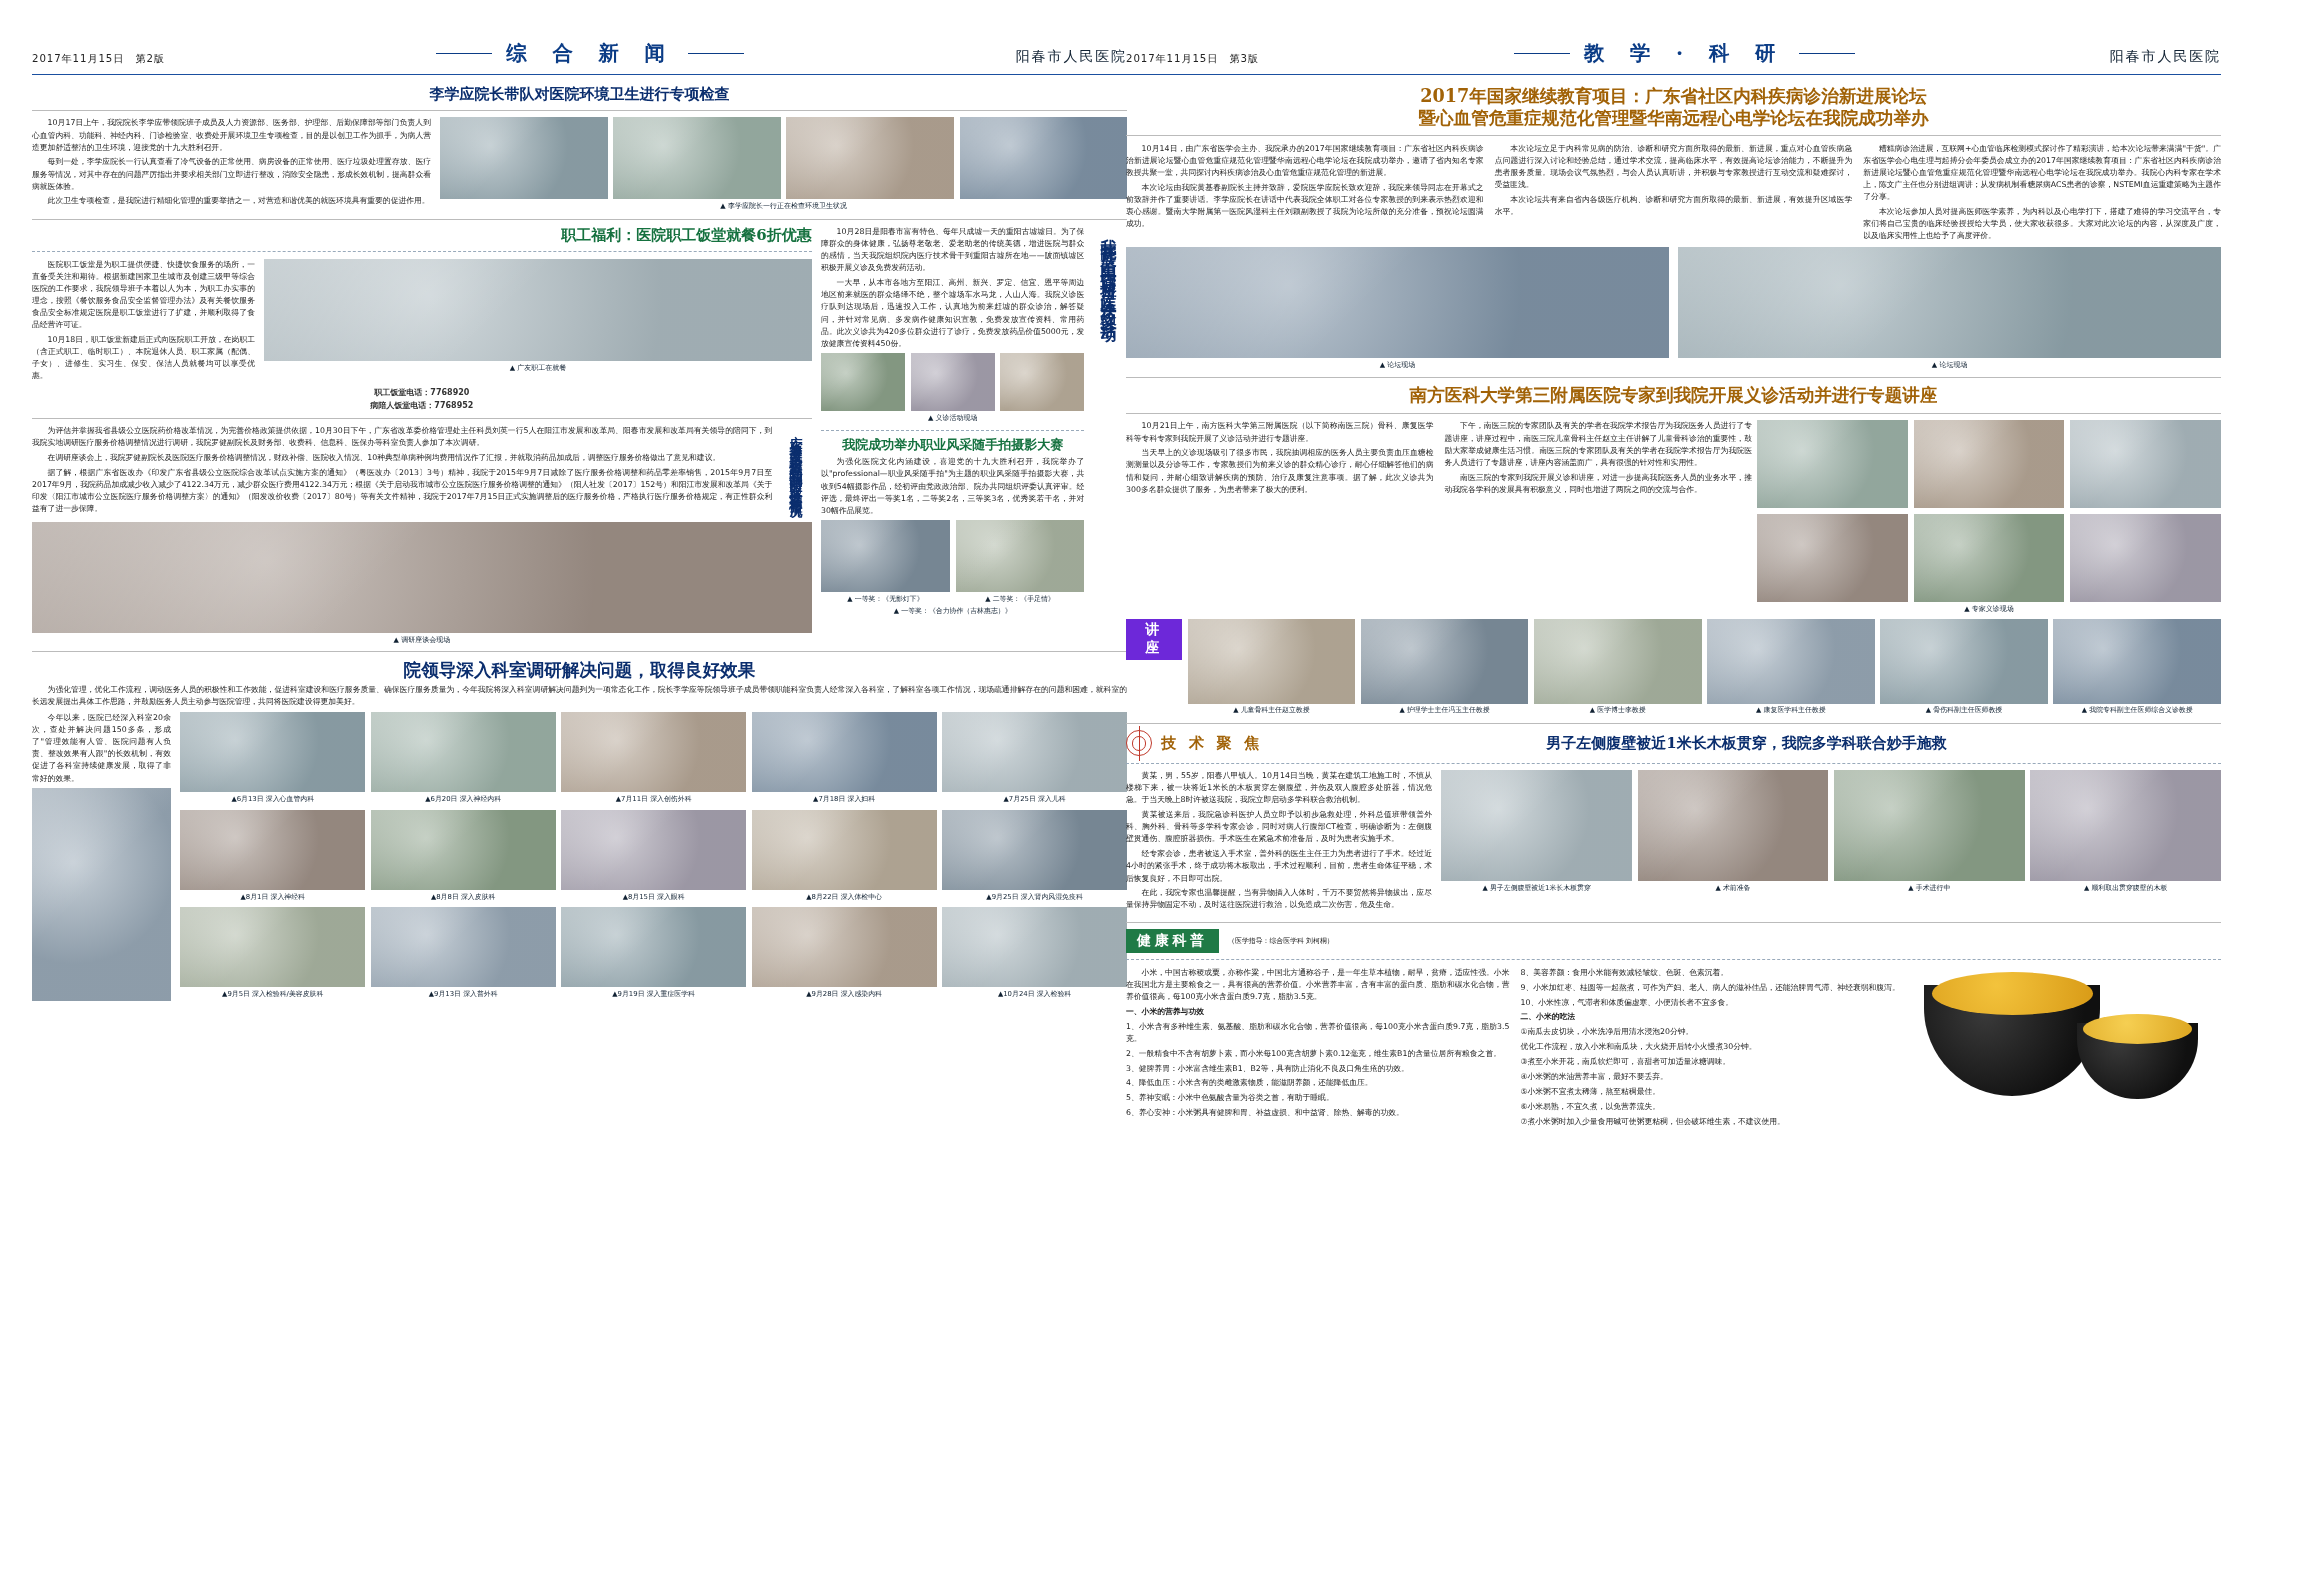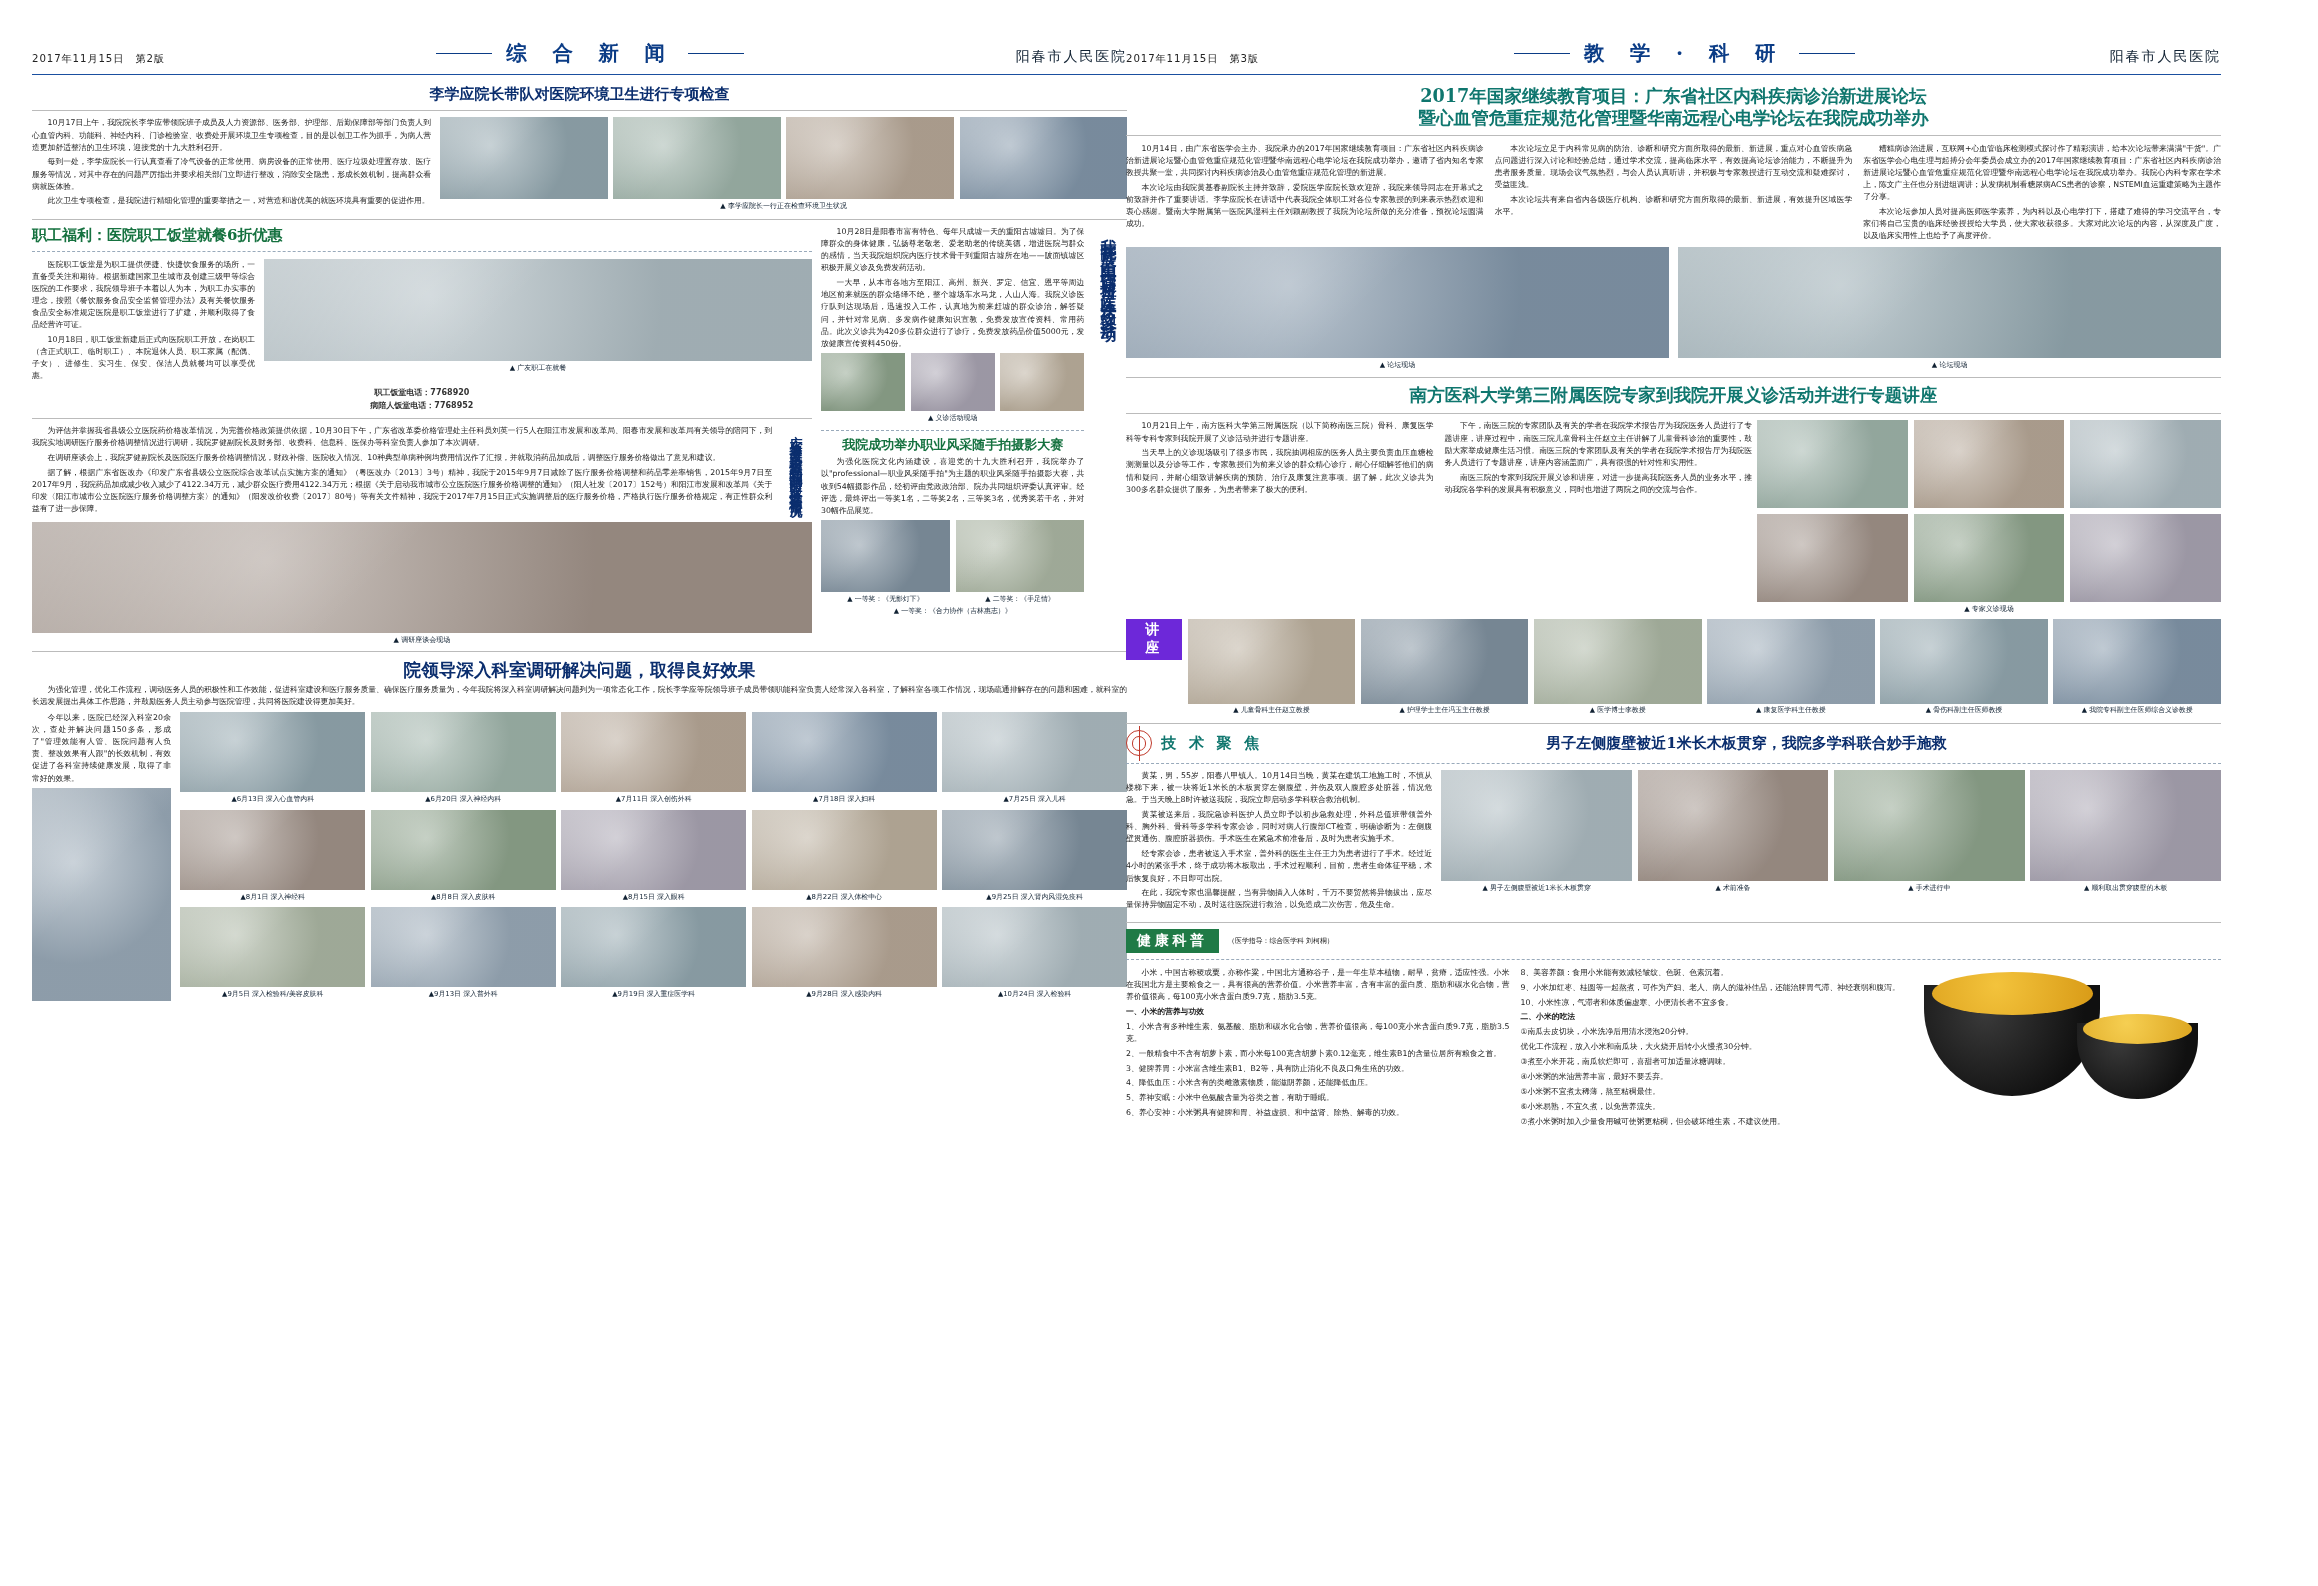--- a/index.html
+++ b/index.html
@@ -40,21 +40,21 @@
   .title-2{font-size:15px;line-height:1.25;}
   .title-3{font-size:13px;line-height:1.25;}
   
   .vtitle{writing-mode:vertical-rl;text-orientation:upright;font-family:"DejaVu Serif","Liberation Serif",serif;font-weight:bold;font-size:16px;letter-spacing:4.6px;color:#0b2e6e;line-height:1.5;}
   .vtitle.small{font-size:13px;letter-spacing:2.8px;}
   .redbar{display:inline-block;background:#6d28d9;color:#fff;font-weight:bold;font-family:Liberation Sans, sans-serif;font-size:14px;padding:2.8px 11px;letter-spacing:3.7px;}
   .greenbar{display:inline-block;background:#1f7a46;color:#fff;font-weight:bold;font-family:"DejaVu Serif","Liberation Serif",serif;font-size:14px;padding:2.8px 11px;letter-spacing:3.7px;}
   .tiny{font-size:6.9px;}
   .phone{font-size:8px;text-align:center;font-weight:bold;margin:1.9px 0;color:#333;}
   .hdr-green{color:#15713f;}
-  .hdr-red{color:#0f766e;}
+  .hdr-red{color:#a16207;}
   .sec-flex{display:flex;gap:9.3px;}
   .target-icon{width:24px;height:24px;border-radius:50%;border:1.9px solid #c0392b;position:relative;flex:0 0 auto;}
   .target-icon:before{content:"";position:absolute;inset:4.6px;border-radius:50%;border:1.9px solid #c0392b;}
   .target-icon:after{content:"";position:absolute;left:50%;top:-5.6px;height:35px;width:0.9px;background:#c0392b;}
 </style>
 </head>
 <body>
 
 <div class="sheet">
 
@@ -86,21 +86,21 @@
           </div>
           <div class="cap">▲ 李学应院长一行正在检查环境卫生状况</div>
         </div>
       </div>
     </div>
 
     <div class="rule"></div>
 
     <div style="display:flex;gap:9.3px;">
       <div style="flex:1;">
-        <div class="hl title-2 hdr-green" style="text-align:left;">职工福利：医院职工饭堂就餐6折优惠</div>
+        <div class="hl title-2 hdr-green" style="text-align:right;margin-left:40px;">职工福利：医院职工饭堂就餐6折优惠</div>
         <div class="dash"></div>
         <div style="display:flex;gap:9.3px;">
           <div style="flex:0 0 223px;" class="body-text">
             <p>医院职工饭堂是为职工提供便捷、快捷饮食服务的场所，一直备受关注和期待。根据新建国家卫生城市及创建三级甲等综合医院的工作要求，我院领导班子本着以人为本，为职工办实事的理念，按照《餐饮服务食品安全监督管理办法》及有关餐饮服务食品安全标准规定医院是职工饭堂进行了扩建，并顺利取得了食品经营许可证。</p>
             <p>10月18日，职工饭堂新建后正式向医院职工开放，在岗职工（含正式职工、临时职工）、本院退休人员、职工家属（配偶、子女）、进修生、实习生、保安、保洁人员就餐均可以享受优惠。</p>
           </div>
           <div style="flex:1;">
             <div class="ph e" style="height:102px"></div>
             <div class="cap">▲ 广友职工在就餐</div>
           </div>

